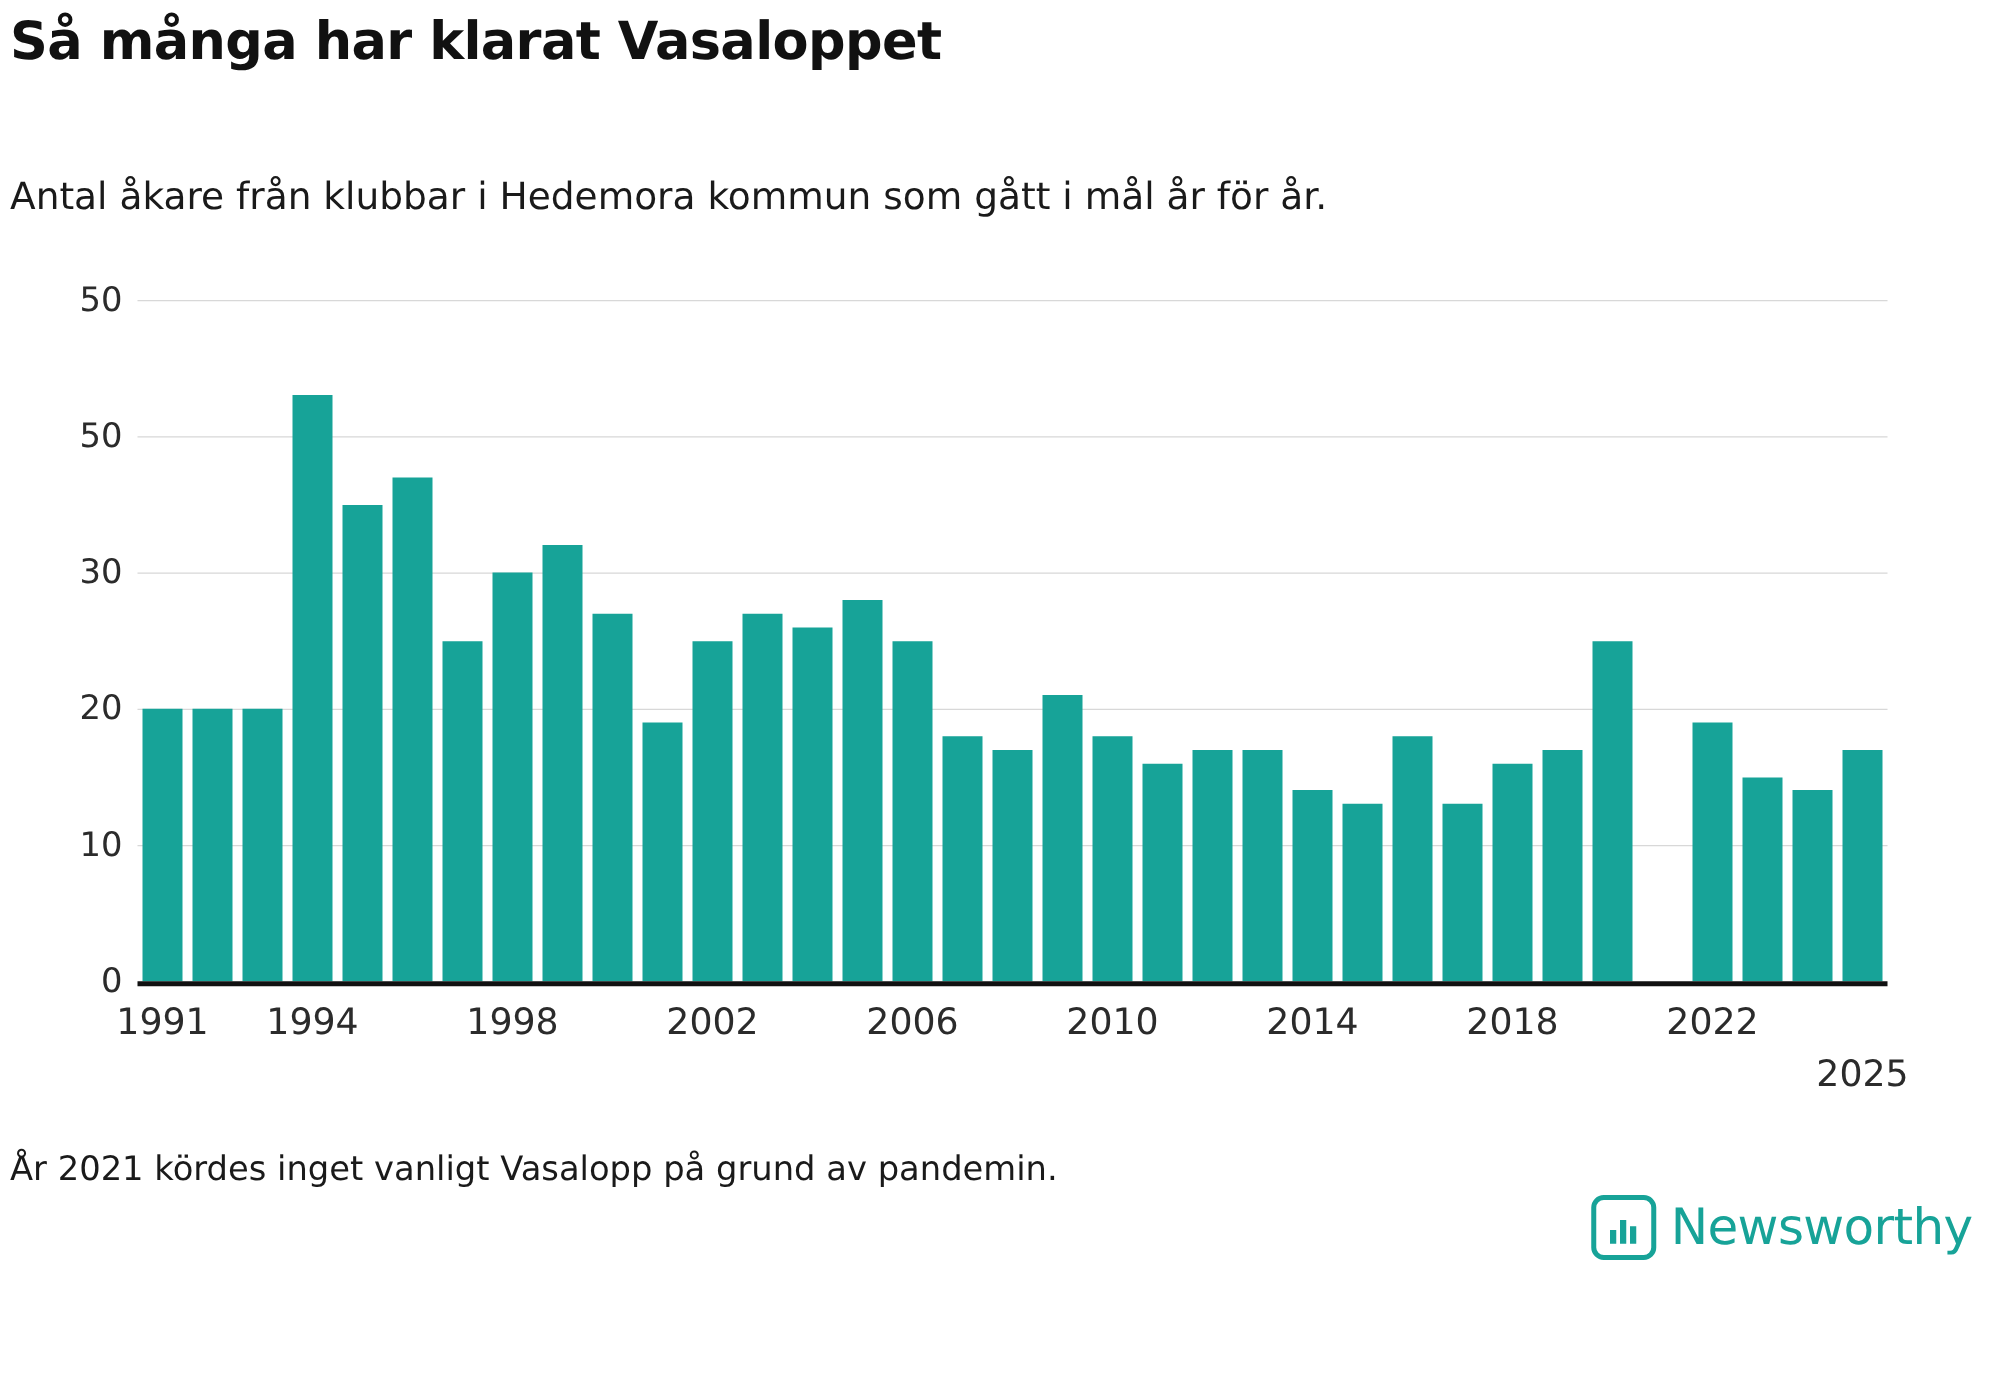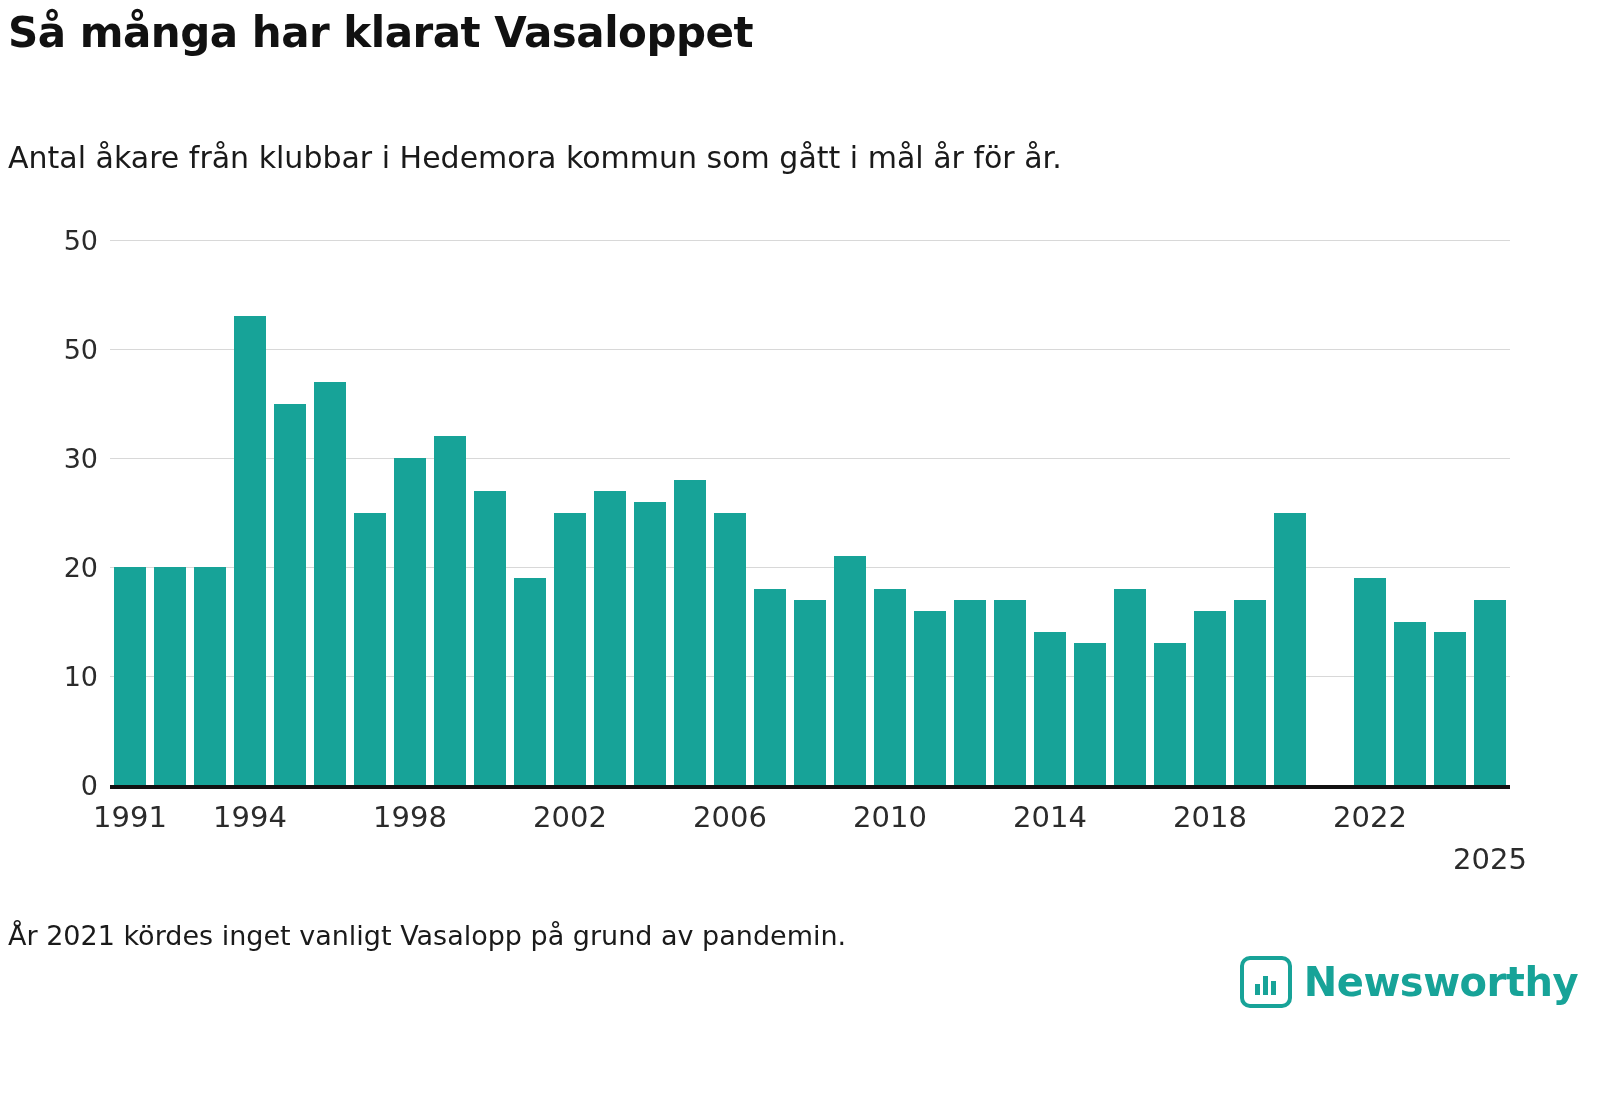--- a/index.html
+++ b/index.html
@@ -144,21 +144,21 @@
     display: block;
     width: 5px;
     background: #17a398;
   }
   .logo-mark i.b1 { height: 11px; }
   .logo-mark i.b2 { height: 19px; }
   .logo-mark i.b3 { height: 14px; }
   .logo-text {
     font-size: 40px;
     color: #17a398;
-    font-weight: bold;
+    font-weight: normal;
     letter-spacing: -0.5px;
   }
 </style>
 </head>
 <body>
 
 <div class="page">
 
   <div class="title">Så många har klarat Vasaloppet</div>
   <div class="subtitle">Antal åkare från klubbar i Hedemora kommun som gått i mål år för år.</div>

